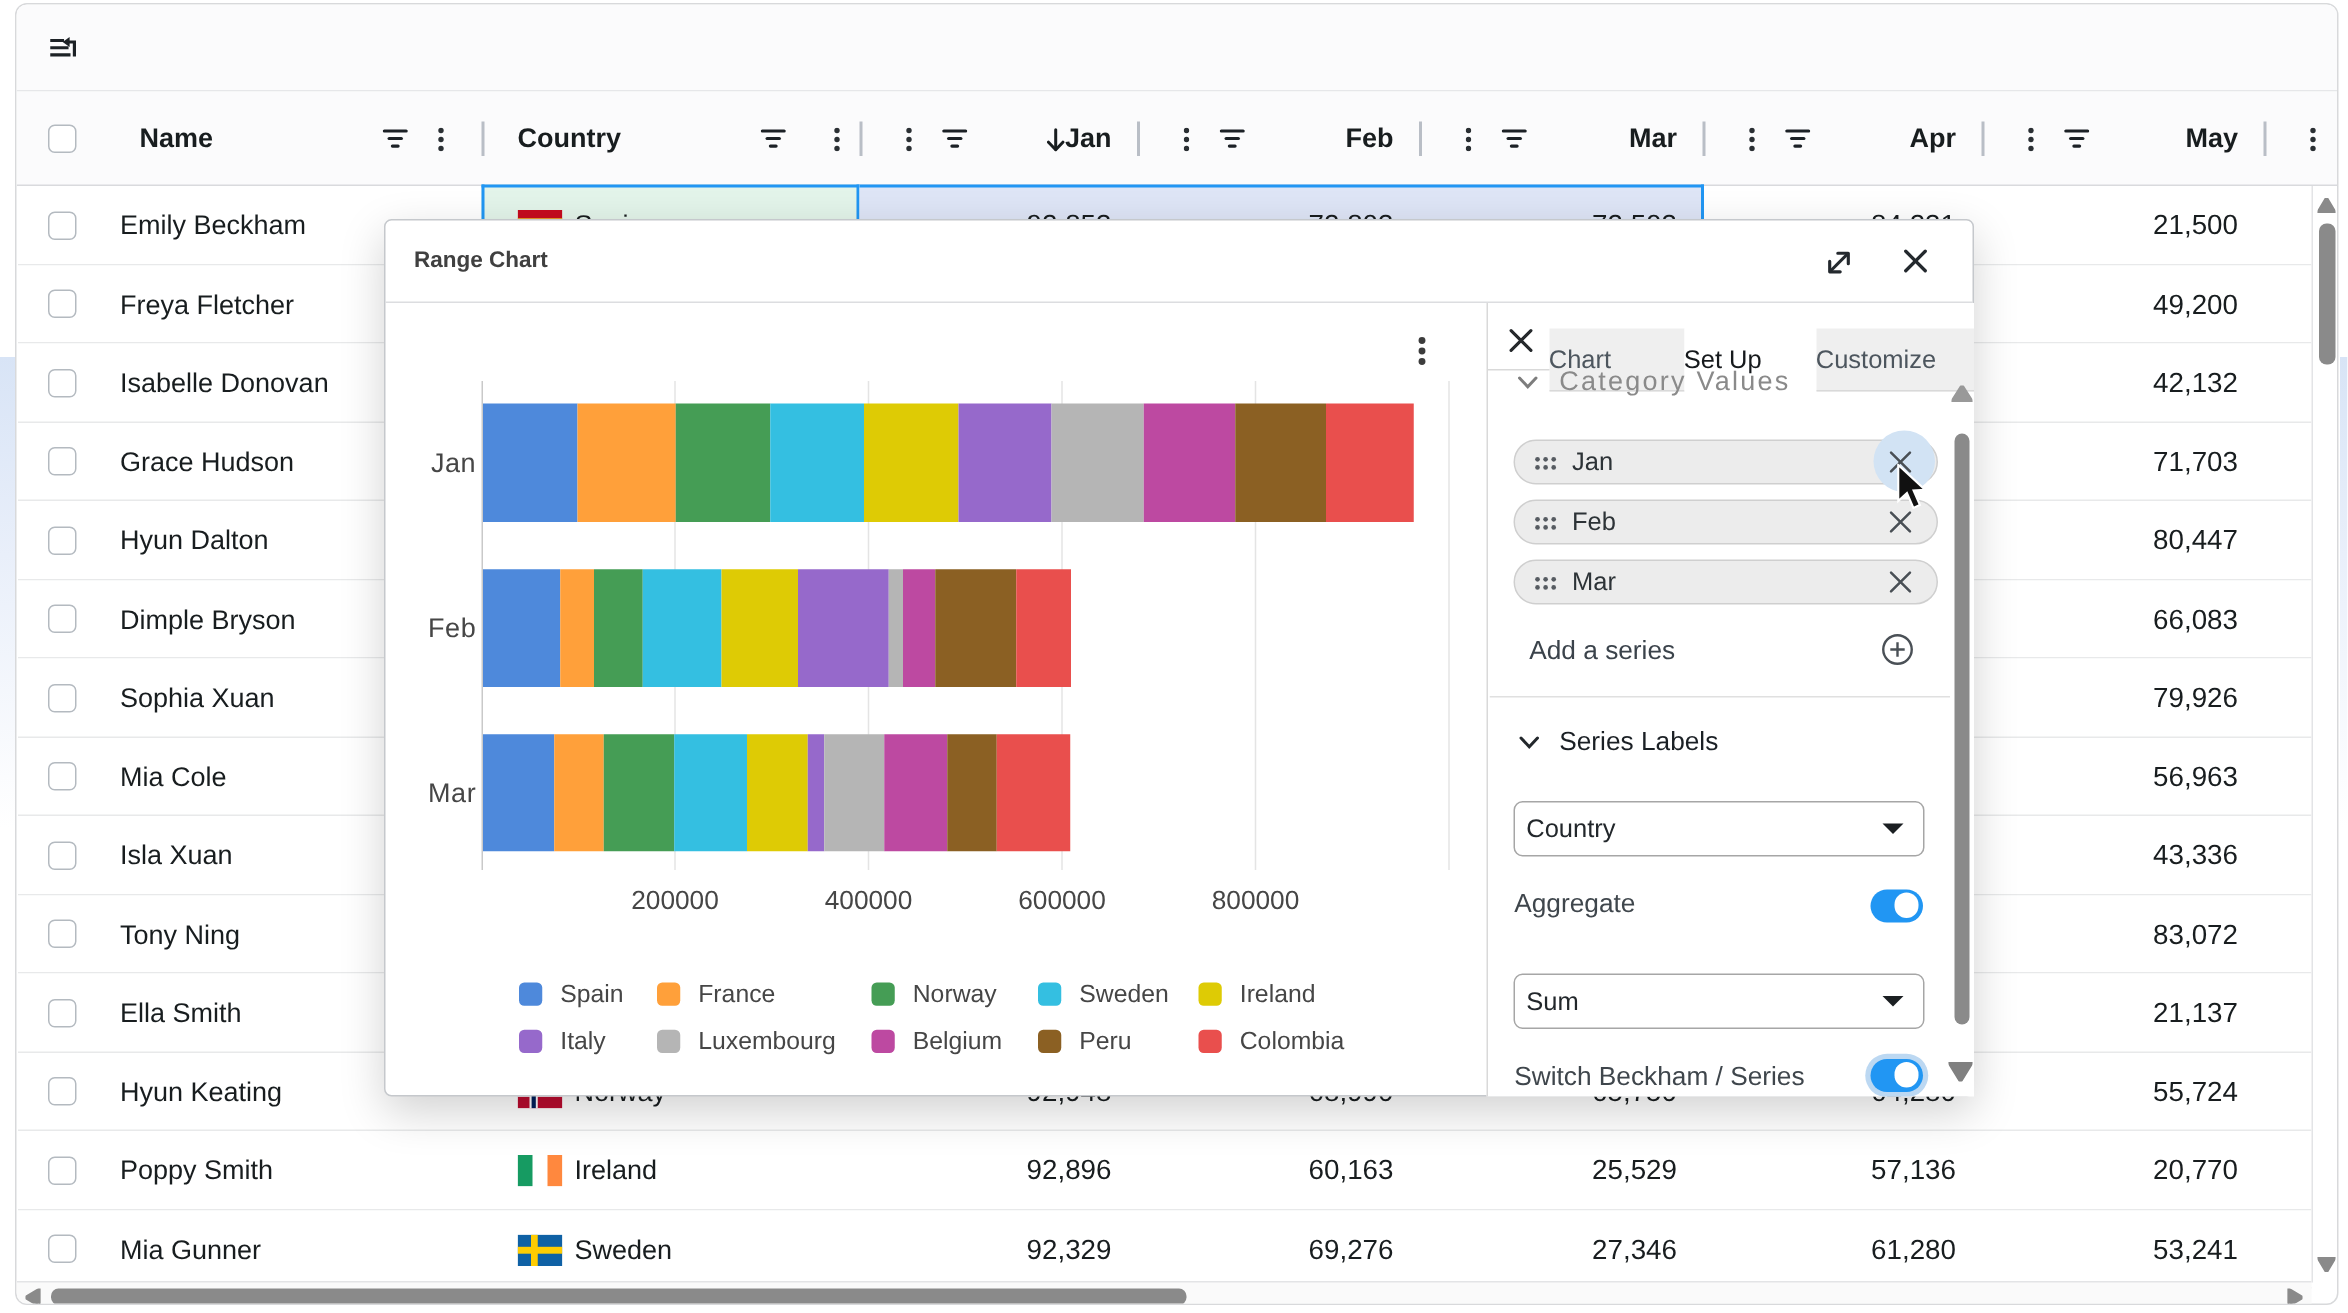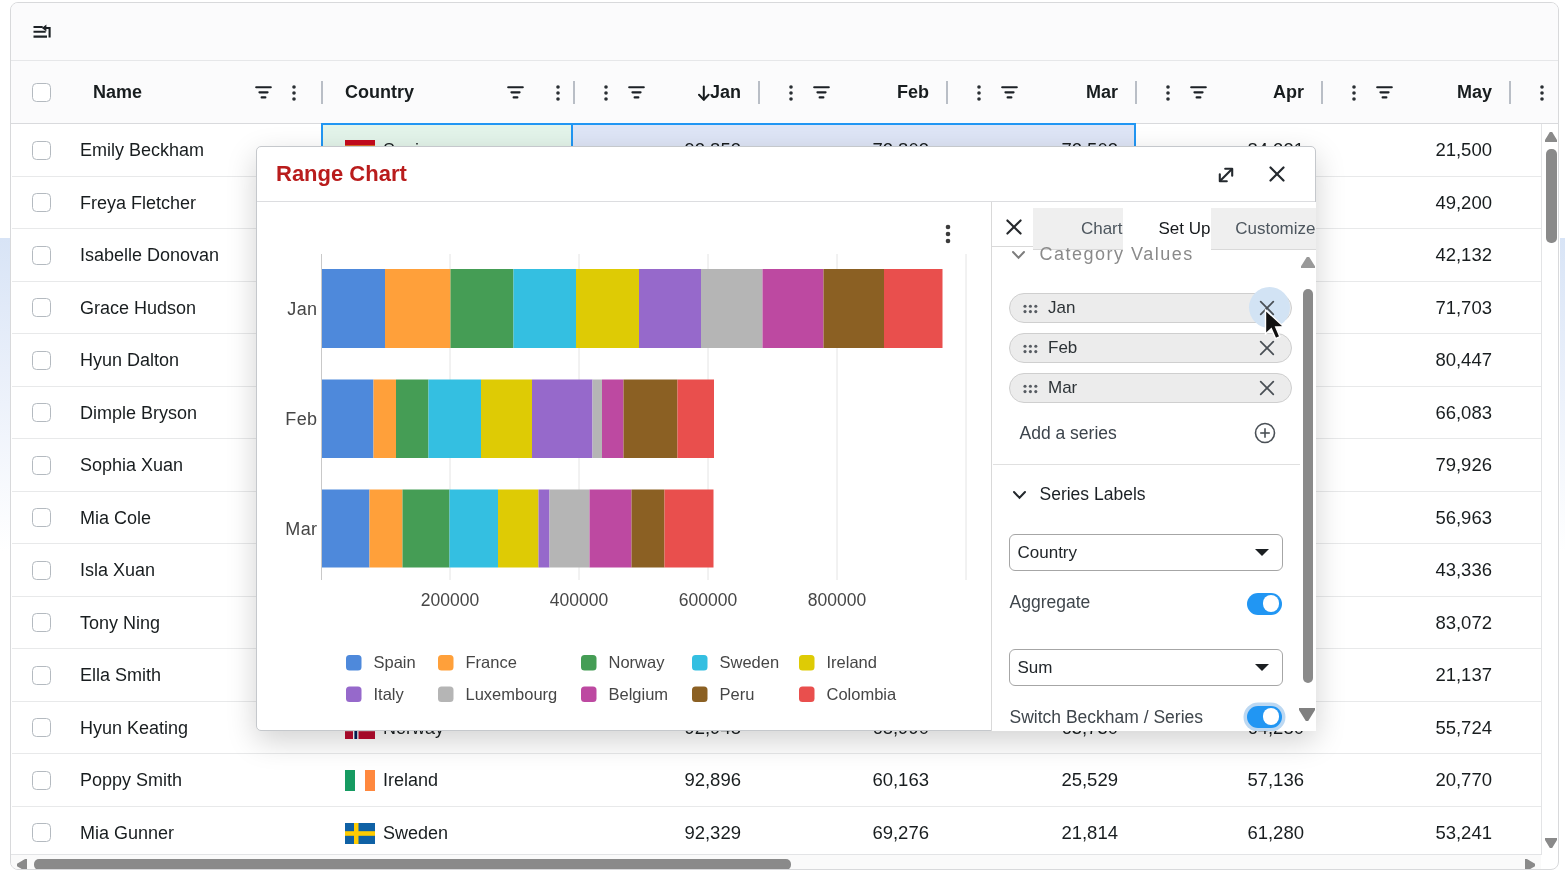--- a/index.html
+++ b/index.html
@@ -19,23 +19,23 @@
 .nm{position:absolute;left:68px;top:0;line-height:52.5px;font-size:18px}
 .ct{position:absolute;left:371px;top:0;line-height:52.5px;font-size:18px}
 .flag{position:absolute;left:332.5px;top:16px;width:30px;height:21px;overflow:hidden}
 .num{position:absolute;top:0;line-height:52.5px;font-size:18.5px;text-align:right;width:150px}
 .n1{left:579px}.n2{left:767px}.n3{left:956px}.n4{left:1142px}.n5{left:1330px}
 #vsb{left:1530px;top:121px;width:18px;height:731px;background:#fff;border-left:1px solid #e3e4e6}
 #hsb{left:0;top:851px;width:1530px;height:17px;background:#fafafa;border-top:1px solid #e3e4e6}
 .sbthumb{position:absolute;background:#8a8a8a;border-radius:5px}
 #dlg{left:255.5px;top:145.5px;width:1060px;height:585px;background:#fff;border:1px solid #c5c8cc;border-radius:5px;box-shadow:0 10px 30px rgba(0,0,0,.18)}
 #dtitle{position:absolute;left:0;top:0;width:100%;height:55.5px;border-bottom:1px solid #dcdde0}
-#dtitle b{position:absolute;left:19.5px;top:0;line-height:54px;font-size:22px;color:#b91c1c}
+#dtitle b{position:absolute;left:19.5px;top:0;line-height:54px;font-size:15px;color:#404040}
 #panel{position:absolute;left:734px;top:55.5px;width:325px;height:528.5px;border-left:1px solid #d9d9d9;background:#fff}
-.tab{position:absolute;top:6px;height:42px;line-height:42px;text-align:right;font-size:17px;background:#efefef;border-bottom:1px solid #d9d9d9;color:#4d565e}
+.tab{position:absolute;top:17px;height:42px;line-height:42px;text-align:left;font-size:17px;background:#efefef;border-bottom:1px solid #d9d9d9;color:#4d565e}
 #pcontent{position:absolute;left:1px;top:44.5px;width:324px;height:484px;overflow:hidden}
 .chip{position:absolute;left:16px;width:283px;height:30px;background:#ececec;border:1px solid #cfcfcf;border-radius:15px}
 .chiplab{position:absolute;left:38.5px;top:0;line-height:28px;font-size:17px;color:#2d3337}
 .sel{position:absolute;left:16px;width:274px;height:37px;border:1px solid #a6a6a6;border-radius:6px;background:#fff}
 .sel span{position:absolute;left:8px;top:0;line-height:35px;font-size:17px;color:#22272b}
 .caret{position:absolute;right:13px;top:14.5px;width:0;height:0;border-left:7px solid transparent;border-right:7px solid transparent;border-top:7.5px solid #1b1f22}
 .toggle{position:absolute;left:254px;width:35.5px;height:22px;border-radius:11px;background:#2196f3}
 .toggle i{position:absolute;right:2.8px;top:2.75px;width:16.5px;height:16.5px;border-radius:50%;background:#fff}
 .ptext{position:absolute;left:17px;font-size:17.5px;color:#3f464c}
 </style></head>
@@ -285,21 +285,21 @@
         <div class="cb"></div>
         <span class="nm">Mia Gunner</span>
         <div class="flag"><svg width="30" height="21">
             <rect width="30" height="21" fill="#0f61a5"></rect>
             <rect x="9" width="4.5" height="21" fill="#fecc02"></rect>
             <rect y="8.2" width="30" height="4.6" fill="#fecc02"></rect>
           </svg></div>
         <span class="ct">Sweden</span>
         <span class="num n1">92,329</span>
         <span class="num n2">69,276</span>
-        <span class="num n3">21,814</span>
+        <span class="num n3">27,346</span>
         <span class="num n4">61,280</span>
         <span class="num n5">53,241</span>
       </div>
 <div id="vsb" class="abs">
  <svg class="abs" style="left:3px;top:8px" width="12" height="10">
           <path d="M6 0 L12 10 L0 10 Z" fill="#8a8a8a" stroke="#8a8a8a" stroke-width="2" stroke-linejoin="round"></path>
         </svg>
  <div class="sbthumb" style="left:3.5px;top:25px;width:11px;height:94px"></div>
  <svg class="abs" style="left:3px;top:714px" width="12" height="10">
           <path d="M0 0 L12 0 L6 10 Z" fill="#8a8a8a" stroke="#8a8a8a" stroke-width="2" stroke-linejoin="round"></path>

